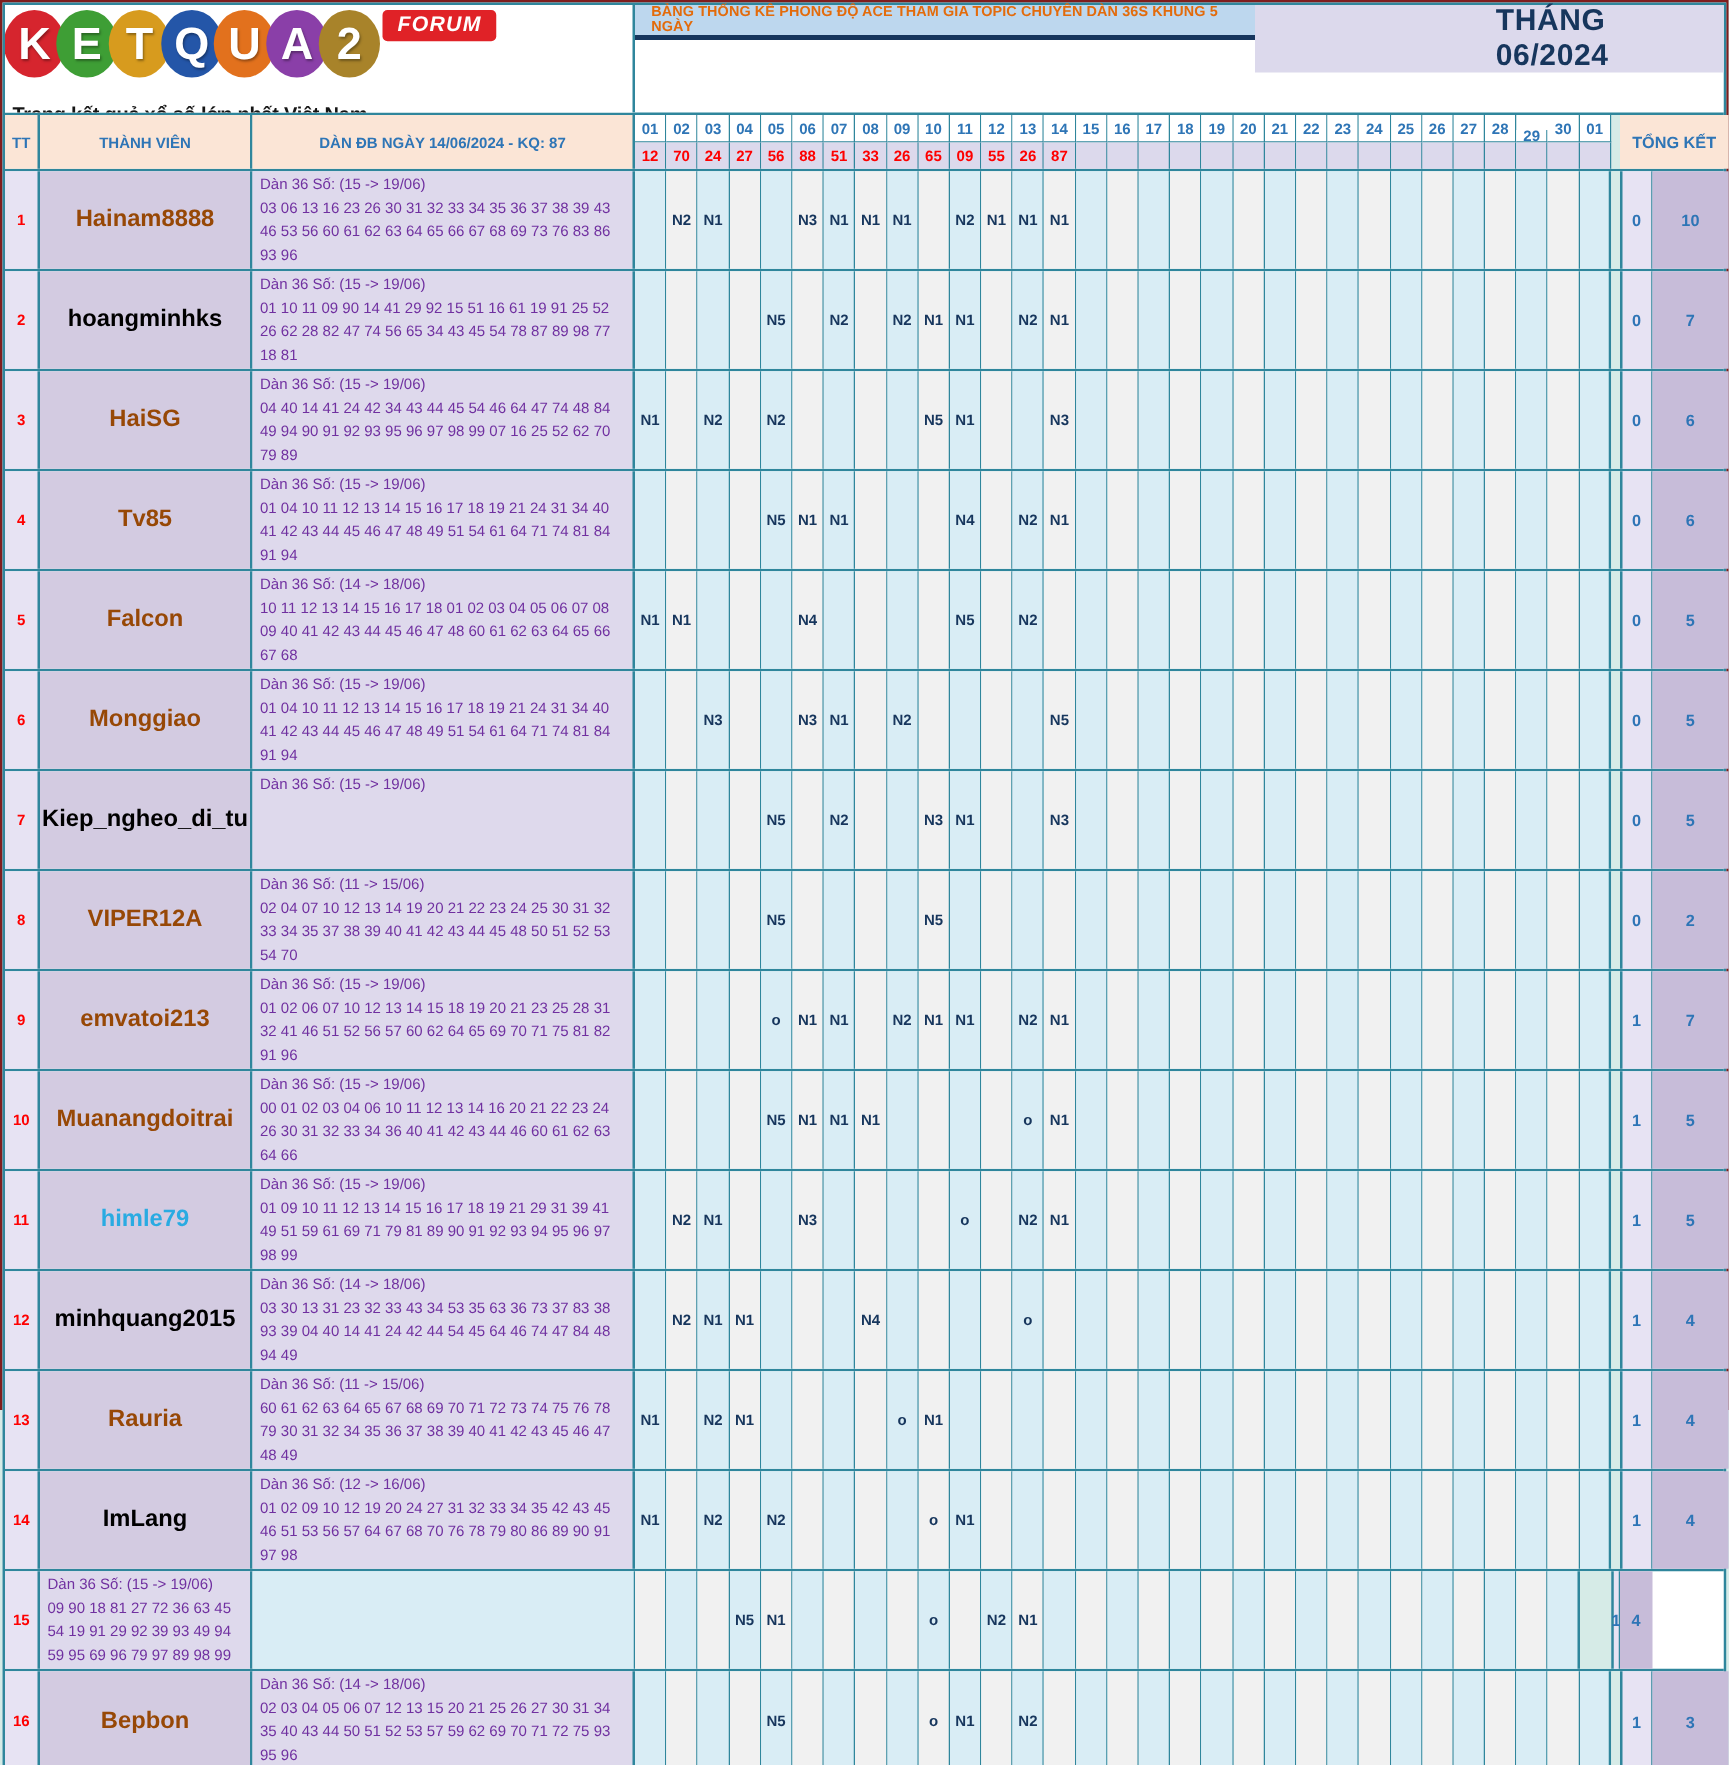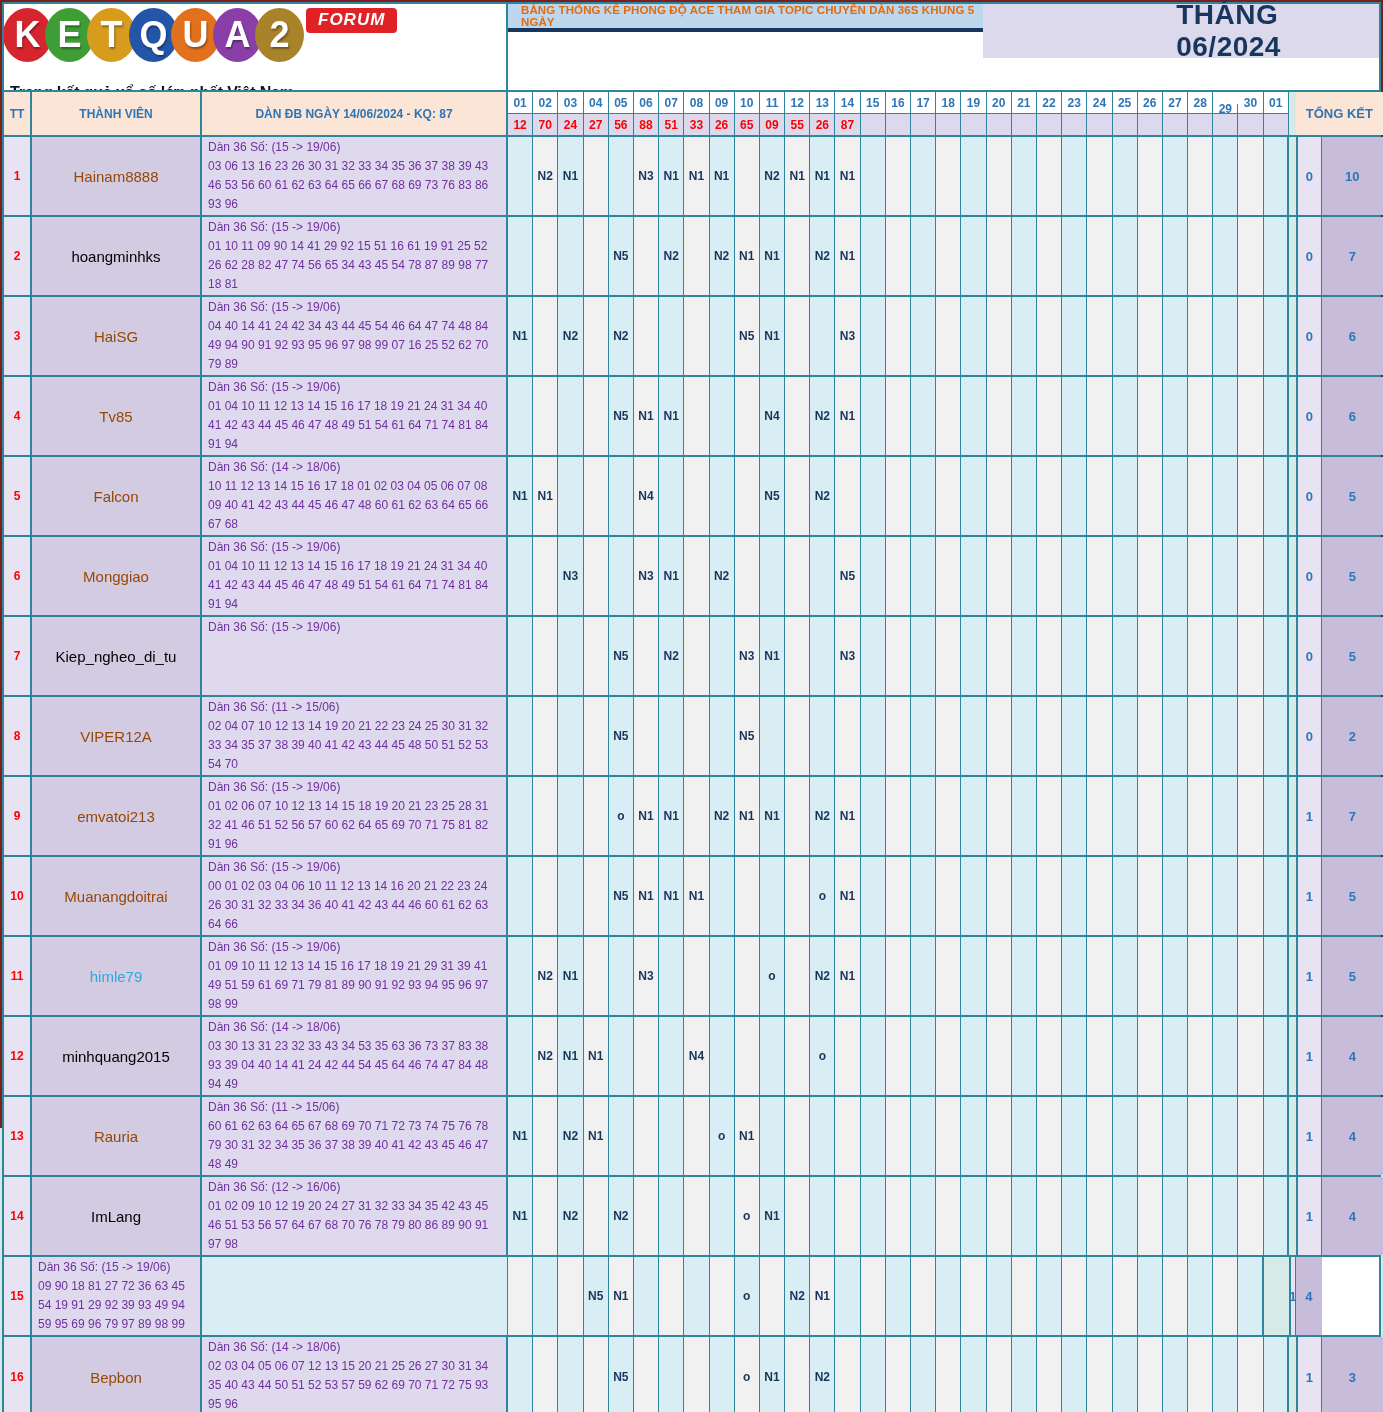--- a/index.html
+++ b/index.html
@@ -12,35 +12,35 @@
   .logo-cell { width:504px; background:#ffffff; border-right:2px solid #2f869c; position:relative; padding:4px 0 0 6px; overflow:hidden; }
   .logo-row { position:relative; height:58px; white-space:nowrap; }
   .lg { display:inline-block; width:49px; height:54px; border-radius:50%; color:#fff; font-weight:bold; font-size:36px; text-align:center; line-height:54px; margin-left:-7px; text-shadow:1px 2px 2px rgba(0,0,0,.35); }
   .forum-badge { display:inline-block; position:relative; top:-22px; left:2px; background:#e02227; color:#fff; font-style:italic; font-weight:bold; font-size:17px; padding:2px 12px 3px 12px; border-radius:4px; letter-spacing:1px; }
   .tagline { font-size:16px; font-weight:bold; color:#151515; letter-spacing:-0.2px; margin-top:18px; }
 
   .top-right { flex:1; display:flex; flex-direction:row; }
   .banner { height:28px; background:#bdd7ee; border-bottom:4px solid #17365d; display:flex; align-items:center; padding-left:13px; }
   .banner-text { color:#e36b0b; font-weight:bold; font-size:11.5px; letter-spacing:0.1px; }
   .month-bar { height:54px; background:#dcd9ec; display:flex; align-items:center; padding-left:193px; }
-  .month-text { color:#17365d; font-weight:bold; font-size:28px; letter-spacing:0.5px; }
+  .month-text { color:#17365d; font-weight:bold; font-size:24px; letter-spacing:0.5px; }
 
   
   .grid-cols { display:grid; grid-template-columns:28px 170px 306px repeat(31,25.2px) 7px 26px 61px; }
   .header-row { border-top:2px solid #2f869c; border-bottom:2px solid #2f869c; grid-template-rows:22px 21px; }
   .hcell { background:#fbe5d6; color:#2e75b6; font-weight:bold; font-size:12px; display:flex; align-items:center; justify-content:center; border-right:2px solid #2f869c; grid-row:1/3; }
   .day-h { background:#ffffff; color:#2e75b6; font-weight:bold; font-size:12px; display:flex; align-items:center; justify-content:center; border-right:1px solid #2f869c; border-bottom:1px solid #2f869c; grid-row:1; }
   .kq { background:#dcd9ec; color:#fe0000; font-weight:bold; font-size:12px; display:flex; align-items:center; justify-content:center; border-right:1px solid #2f869c; grid-row:2; }
   .hspacer, .bspacer { background:#d6ebe7; grid-row:1/3; }
   .c-total-h { border-right:none; font-size:13px; }
 
   .brow { height:80px; border-bottom:2px solid #2f869c; }
   .brow:last-child { border-bottom:none; }
   .c-tt { background:#e7e3f3; color:#fe0000; font-weight:bold; font-size:12px; display:flex; align-items:center; justify-content:center; border-right:2px solid #2f869c; }
-  .c-name { background:#d3cbe1; font-weight:normal; font-size:15px; display:flex; align-items:center; justify-content:center; border-right:2px solid #2f869c; text-align:center; }
+  .c-name { background:#d3cbe1; font-weight:bold; font-size:19px; display:flex; align-items:center; justify-content:center; border-right:2px solid #2f869c; text-align:center; }
   .c-dan { background:#ded9ec; color:#7030a0; font-size:12px; line-height:19px; padding:1px 5px 0 6px; border-right:2px solid #2f869c; overflow:hidden; }
   .dan-label { display:block; }
   .dan-nums { display:block; }
   .mark { display:flex; align-items:center; justify-content:center; font-weight:bold; font-size:12px; color:#17365d; border-right:1px solid #2f869c; }
   .mark.odd { background:#d9edf5; }
   .mark.even { background:#f1f1f1; }
   .mark.last { border-right:2px solid #2f869c; }
   .bspacer2 { background:#d6ebe7; }
   .t1 { background:#e7e3f3; color:#2e75b6; font-weight:bold; font-size:13px; display:flex; align-items:center; justify-content:center; border-left:2px solid #2f869c; border-right:1px solid #2f869c; }
   .t2 { background:#c7bcd9; color:#2e75b6; font-weight:bold; font-size:13px; display:flex; align-items:center; justify-content:center; }

